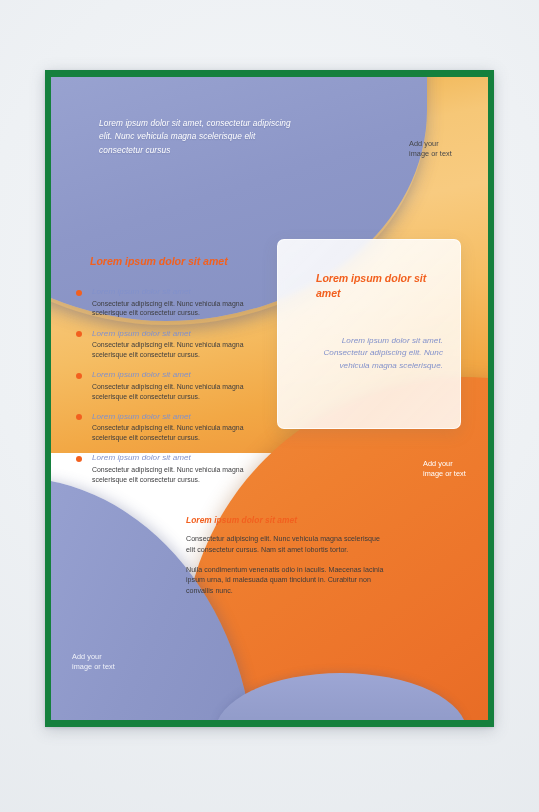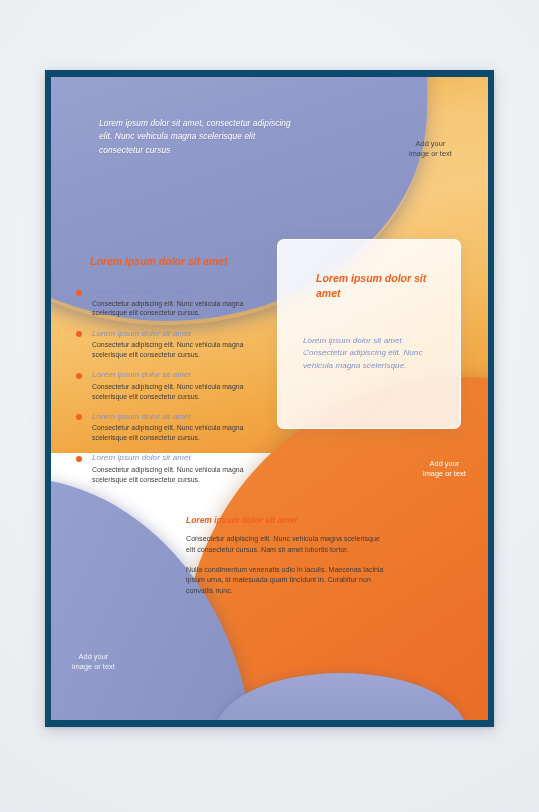--- a/index.html
+++ b/index.html
@@ -17,21 +17,21 @@
     position: relative;
   }
 
   
   #page-sheet {
     position: absolute;
     left: 45px;
     top: 70px;
     width: 449px;
     height: 657px;
-    background: #0c4a6e;
+    background: #15803d;
     box-shadow: 0 3px 14px rgba(80,90,105,0.26), 0 1px 3px rgba(80,90,105,0.18);
   }
 
   
   #artboard {
     position: absolute;
     left: 6px;
     top: 7px;
     width: 437px;
     height: 643px;
@@ -118,21 +118,20 @@
     line-height: 1.62;
     letter-spacing: 0.1px;
     text-shadow: 0 1px 1px rgba(60,70,120,0.22);
   }
 
   .placeholder-note {
     position: absolute;
     font-size: 7.3px;
     line-height: 1.42;
     letter-spacing: 0.05px;
-    text-align: center;
   }
   #note-top-right   { left: 358px; top: 62px;  color: #45464a; }
   #note-right       { left: 372px; top: 382px; color: #ffffff; }
   #note-bottom-left { left: 21px;  top: 575px; color: #f0f2f9; }
 
   
   #list-heading {
     position: absolute;
     left: 39px; top: 177px;
     width: 150px;
@@ -208,20 +207,21 @@
   }
   #card-body {
     position: absolute;
     left: 25px; top: 95px;
     width: 140px;
     color: #8291cb;
     font-size: 8.1px;
     font-style: italic;
     line-height: 1.54;
     letter-spacing: 0.05px;
+    text-align: right;
   }
 
   
   #article {
     position: absolute;
     left: 135px; top: 438px;
     width: 202px;
   }
   #article-heading {
     color: #f2601f;

